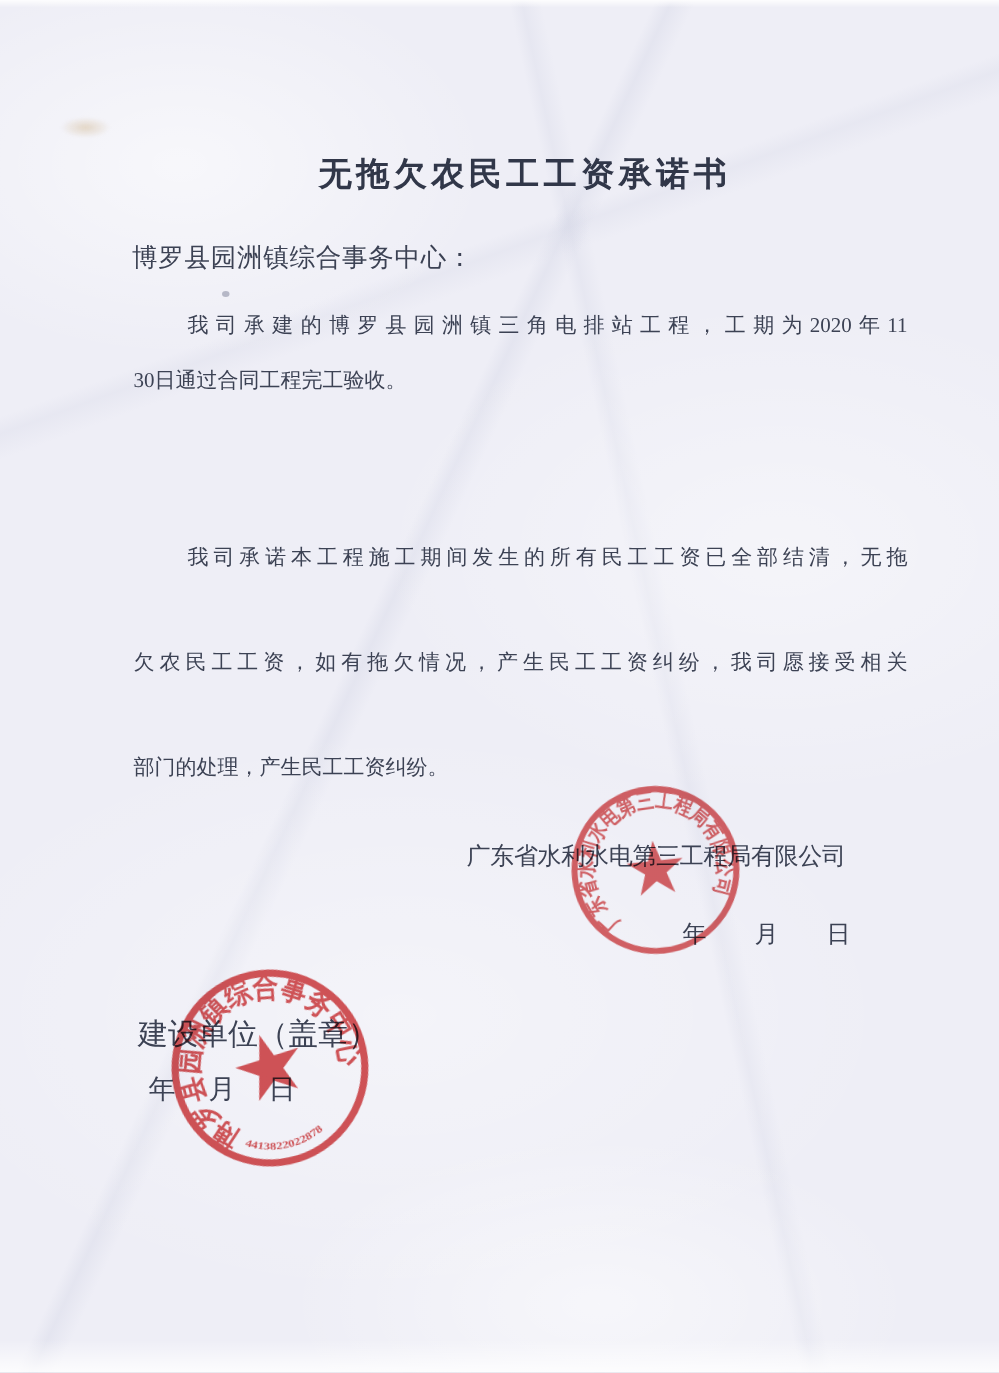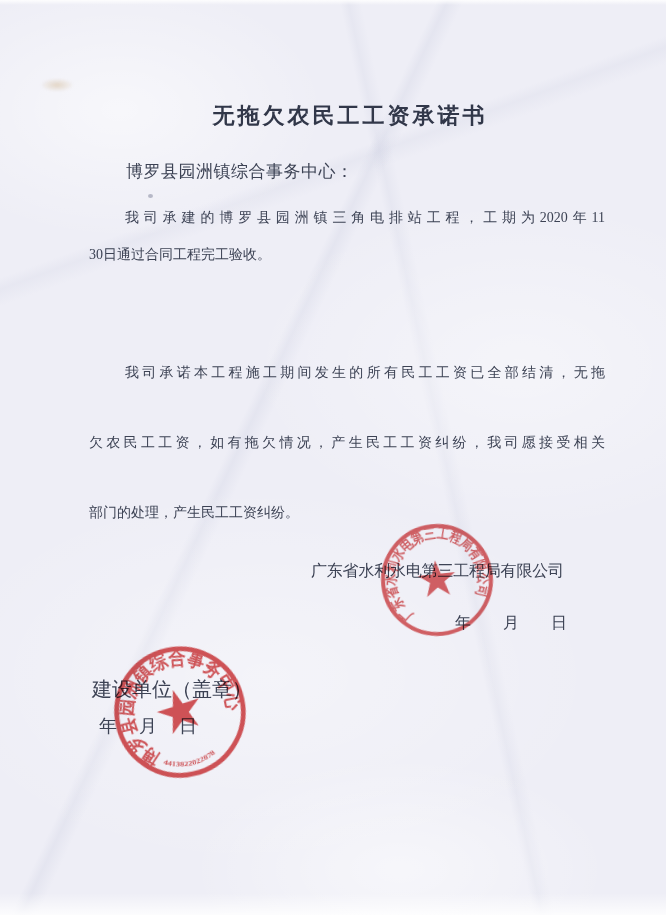--- a/index.html
+++ b/index.html
@@ -38,21 +38,21 @@
   .speck{
     position:absolute;left:148px;top:194px;width:5px;height:4px;border-radius:50%;
     background:rgba(110,115,140,.45);filter:blur(.5px);
   }
   .doc-title{
     position:absolute;left:0;top:84px;width:666px;
     text-align:center;font-size:22px;font-weight:bold;letter-spacing:3px;
     color:#313749;margin:17px;
   }
   .addressee{
-    position:absolute;left:88px;top:160px;font-size:17px;letter-spacing:.5px;margin-left:38px;
+    position:absolute;left:88px;top:160px;font-size:17px;letter-spacing:.5px;
   }
   .para{position:absolute;left:89px;width:516px;font-size:14px;}
   .para .line{
     height:37px;line-height:37px;
     text-align:justify;
   }
   .para.p2 .line{height:34px;line-height:34px;margin-top:36px;}
   .para .line.full{text-align-last:justify;}
   .para .line.last{text-align-last:left;}
   .para .line.indent{text-indent:36px;}

